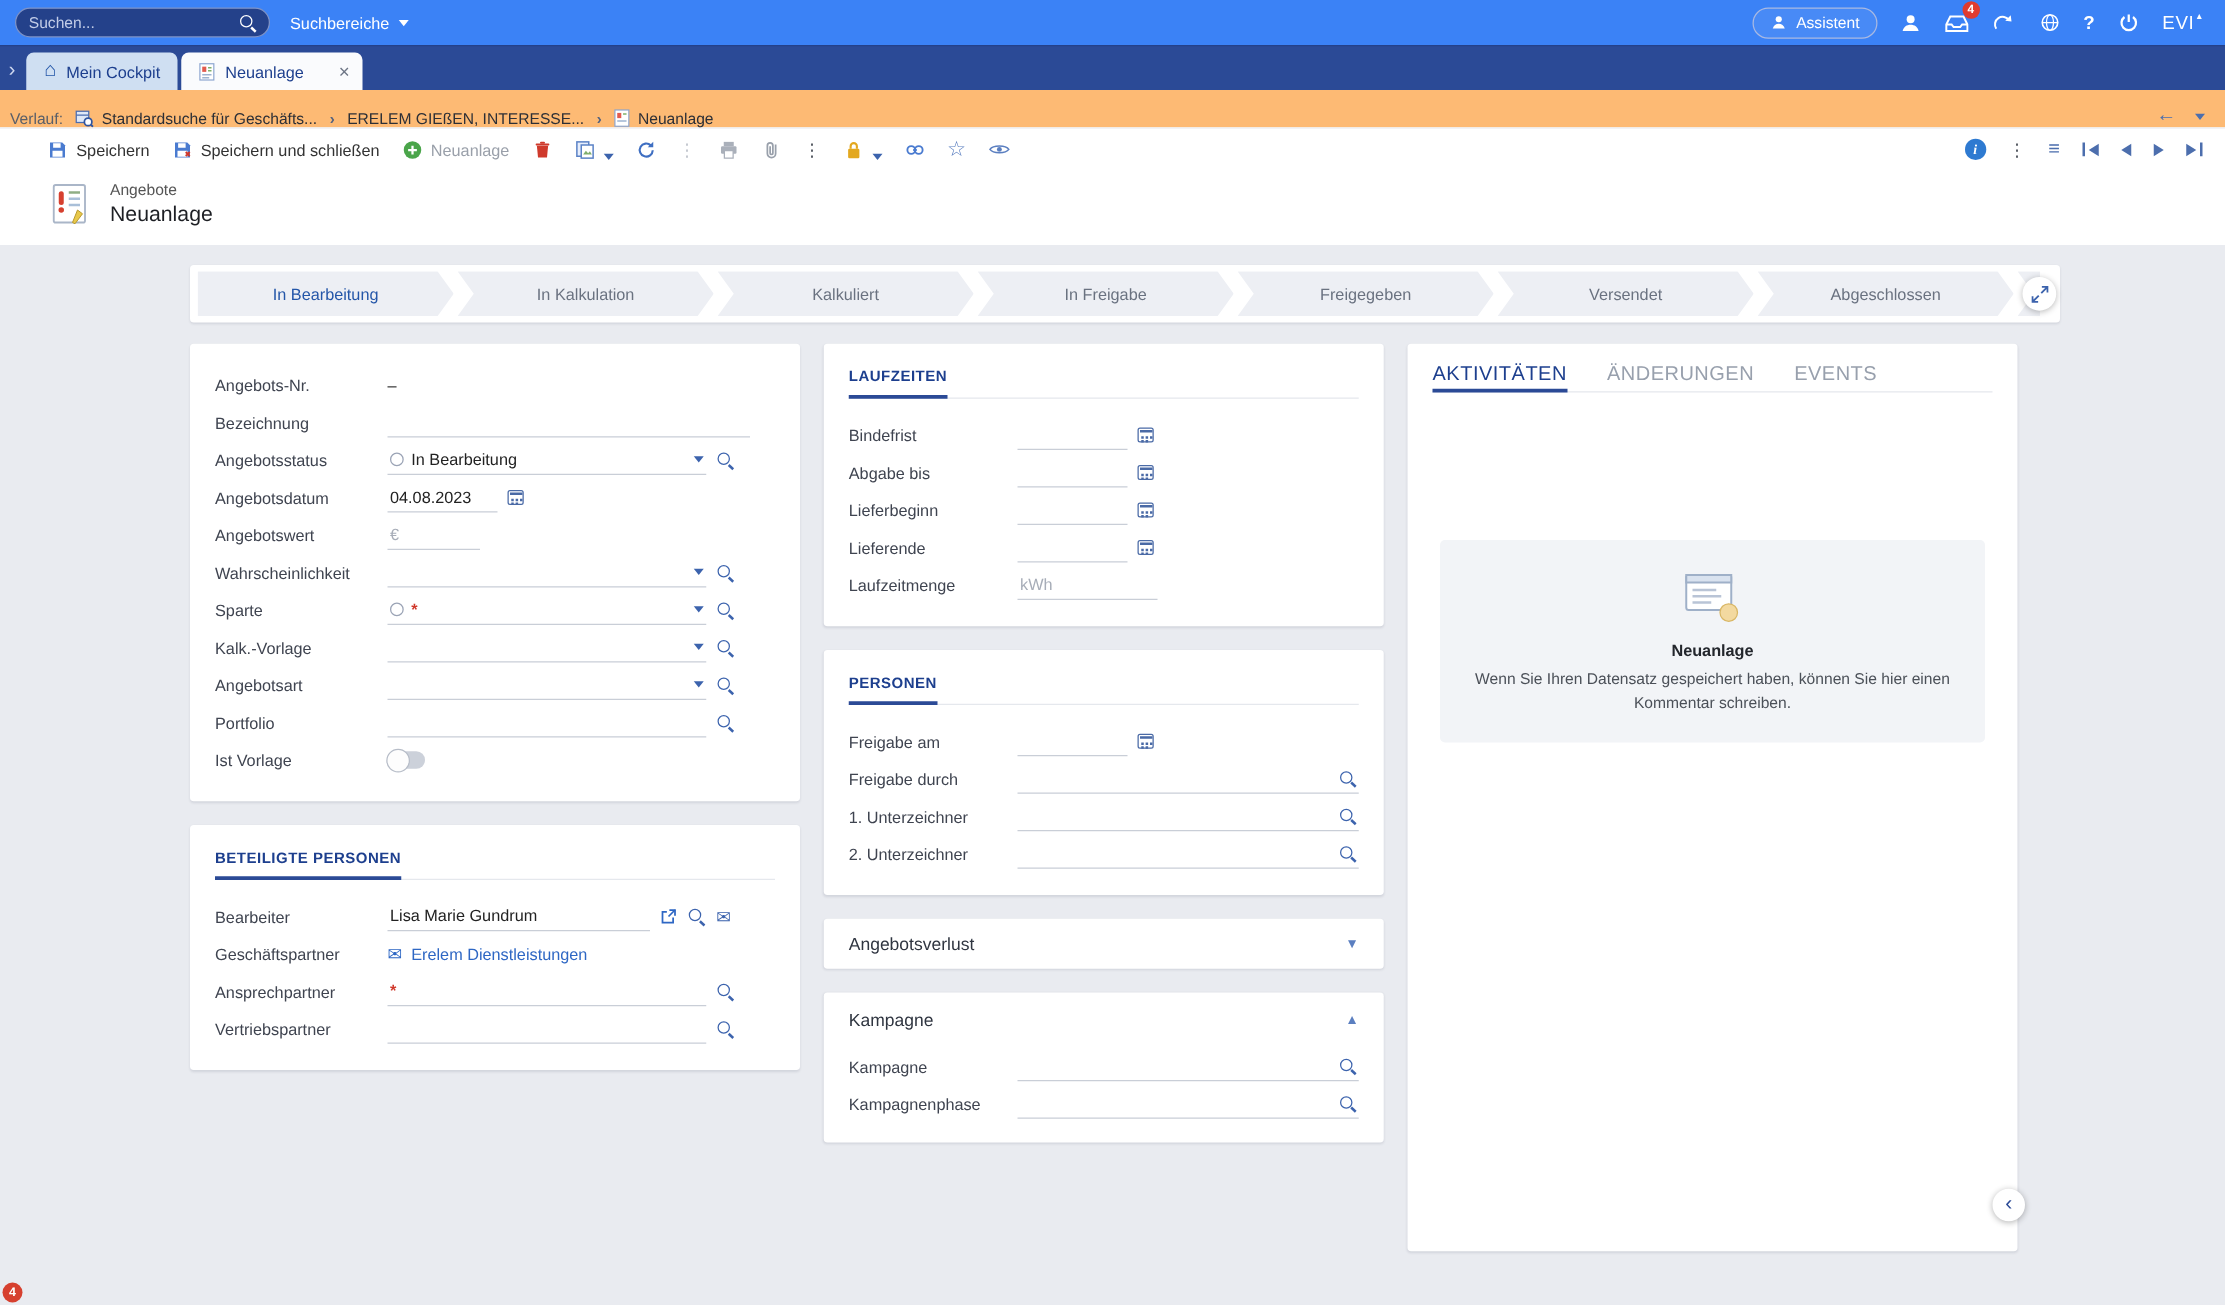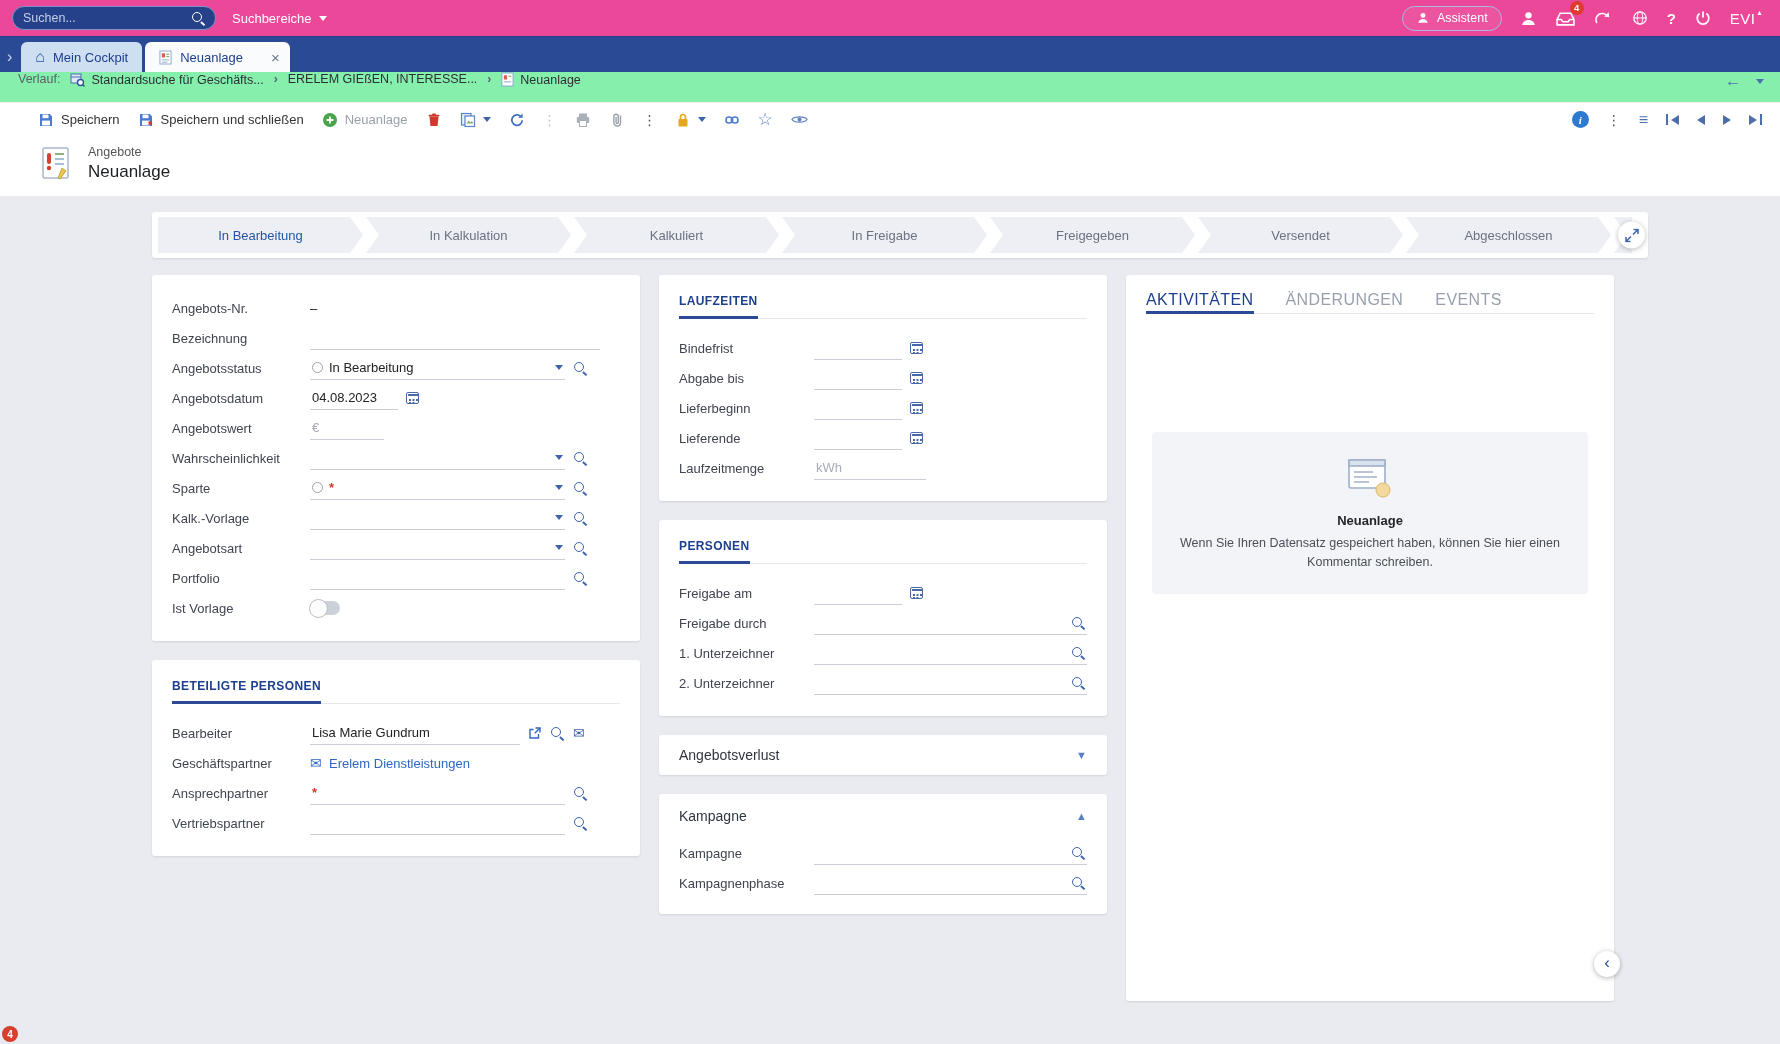--- a/index.html
+++ b/index.html
@@ -1,20 +1,20 @@
 <!DOCTYPE html>
 <html><head>
 <meta charset="utf-8">
 <style>
 *{box-sizing:border-box;margin:0;padding:0}
 html,body{width:1780px;height:1044px}
 body{font-family:"Liberation Sans",sans-serif;background:#e9ebf0;position:relative;overflow:hidden;font-size:13px;color:#333}
 
 
-.topbar{height:36px;background:#ec4899;display:flex;align-items:center;padding:0 12px;gap:16px}
+.topbar{height:36px;background:#3b82f6;display:flex;align-items:center;padding:0 12px;gap:16px}
 .searchbox{display:flex;align-items:center;width:204px;height:24px;border:1px solid #7e93c7;border-radius:12px;background:#24418a;padding:0 10px;gap:6px}
 .searchbox input{flex:1;min-width:0;background:transparent;border:none;outline:none;color:#fff;font-size:12.5px;font-family:inherit}
 .searchbox input::placeholder{color:#c3cde8}
 .i-search{width:14px;height:14px;position:relative;display:inline-block;flex:none}
 .i-search::before{content:"";position:absolute;left:1px;top:1px;width:8px;height:8px;border:1.6px solid #3c63ad;border-radius:50%}
 .i-search::after{content:"";position:absolute;width:4.6px;height:1.8px;background:#3c63ad;left:10px;top:9.6px;transform:rotate(43deg);transform-origin:0 50%}
 .i-search.white::before{border-color:#fff}
 .i-search.white::after{background:#fff}
 .scopes{display:flex;align-items:center;gap:7px;color:#fff;font-size:13px;cursor:pointer}
 .caret-w{width:0;height:0;border-left:4.5px solid transparent;border-right:4.5px solid transparent;border-top:5px solid #fff}
@@ -30,31 +30,31 @@
 
 .tabrow{height:36px;background:#2b4a96;display:flex;align-items:flex-end;padding-left:4px;border-top:1px solid #24418a}
 .tabs-chevron{color:#cdd7ef;font-size:16px;margin:0 9px 6px 3px;cursor:pointer}
 .tab{height:30px;display:flex;align-items:center;gap:8px;padding:0 14px;border-radius:6px 6px 0 0;font-size:13px;margin-right:3px;cursor:pointer}
 .tab-cockpit{background:#cfdff2;color:#1d3f8e}
 .tab-active{background:#fafbfd;color:#1d3f8e;padding-right:10px}
 .tab-close{color:#6d7585;font-size:15px;margin-left:20px;line-height:1;cursor:pointer}
 .i-home{font-size:16px;color:#2456a8;line-height:1}
 
 
-.crumbbar{height:30px;background:#86efac;display:flex;align-items:flex-start;padding:0 16px 0 18px;gap:10px;font-size:12.5px;color:#2c2f36}
+.crumbbar{height:30px;background:#fdba74;display:flex;align-items:flex-end;padding:0 16px 0 8px;gap:10px;font-size:12.5px;color:#2c2f36}
 .crumb-label{color:#5a5f68}
 .crumb-item{display:flex;align-items:center;gap:6px;cursor:pointer;white-space:nowrap}
 .crumb-sep{color:#53617e;font-weight:bold;font-size:12px}
 .crumb-right{margin-left:auto;display:flex;align-items:center;gap:15px;color:#4c6ead}
 .crumb-back{font-size:16px;cursor:pointer}
 .caret-b{width:0;height:0;border-left:4px solid transparent;border-right:4px solid transparent;border-top:5px solid #4c6ead;cursor:pointer}
 
 
 .toolbar{height:34px;background:#fff;display:flex;align-items:center;padding:0 18px 0 38px;gap:18px;border-top:1px solid #eef0f4}
-.tbtn{display:flex;align-items:center;gap:7px;color:#333;font-size:13px;cursor:pointer;white-space:nowrap}
+.tbtn{display:flex;align-items:flex-end;gap:7px;color:#333;font-size:13px;cursor:pointer;white-space:nowrap}
 .tbtn.disabled{color:#9aa0aa;cursor:default}
 .tb-svg{width:16px;height:16px;display:block;flex:none}
 .dots{color:#4a4f58;font-size:14px;cursor:pointer}
 .dots.sep{color:#c0c5cd;cursor:default}
 .star{color:#5b7fc0;font-size:17px;line-height:1;cursor:pointer}
 .tb-right{margin-left:auto;display:flex;align-items:center;gap:18px}
 .i-info{width:17px;height:17px;border-radius:50%;background:#2e7ad1;color:#fff;font-size:11px;font-weight:bold;display:flex;align-items:center;justify-content:center;font-family:"Liberation Serif",serif;font-style:italic;cursor:pointer}
 .i-list{color:#4c6ead;font-size:16px;cursor:pointer}
 .navg{display:flex;align-items:center;gap:3px;cursor:pointer}
 .tri-l{width:0;height:0;border-top:5.5px solid transparent;border-bottom:5.5px solid transparent;border-right:8px solid #4c6ead}

